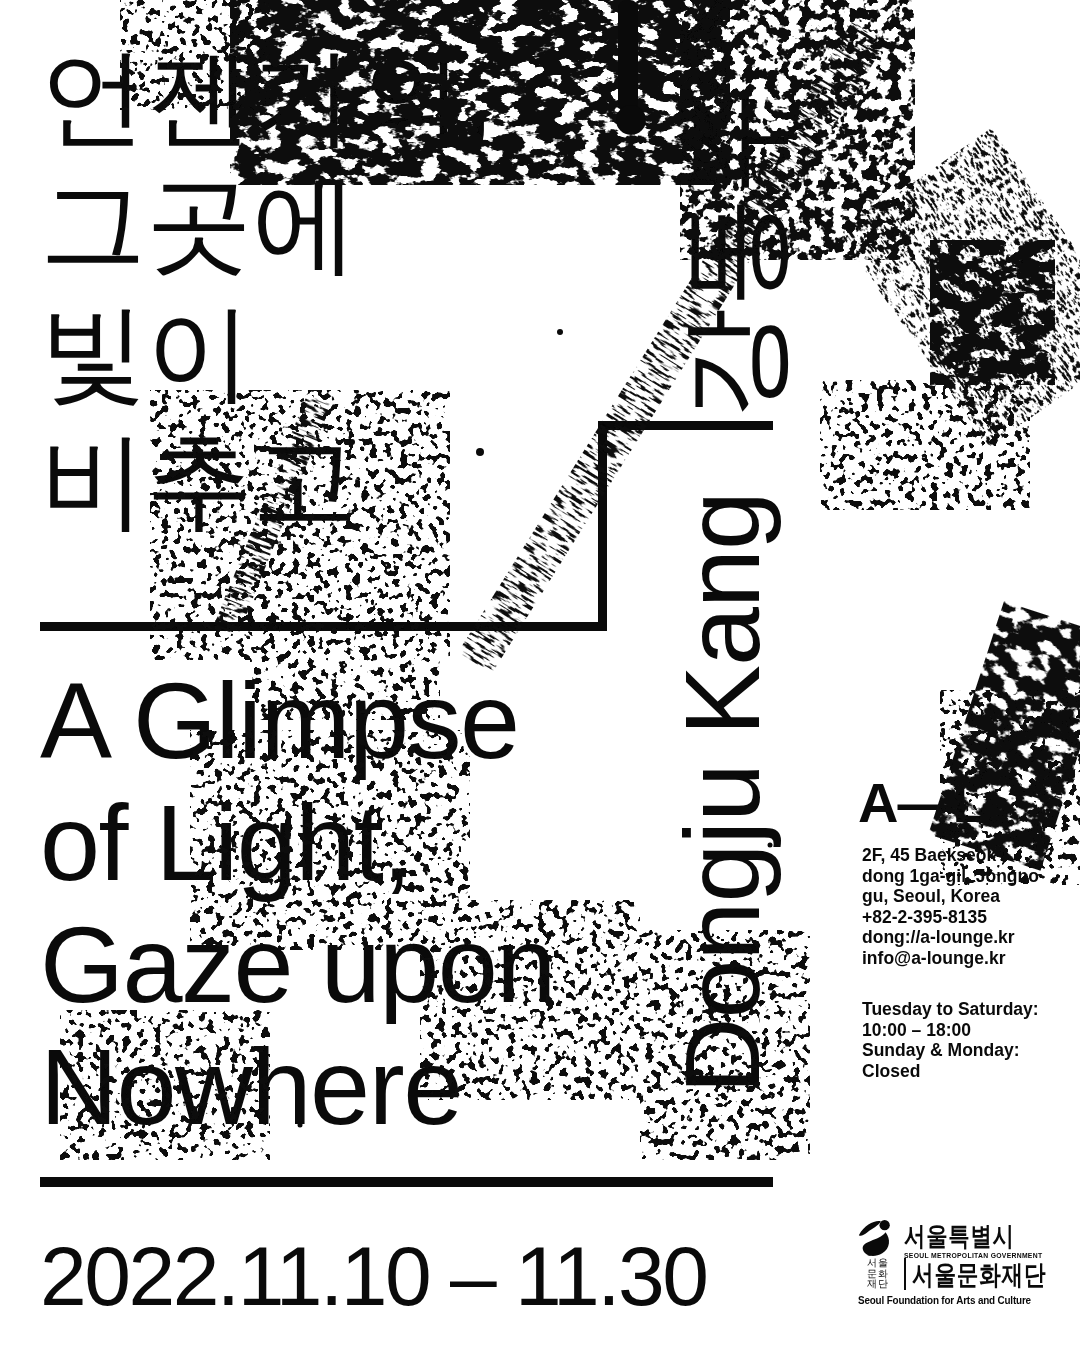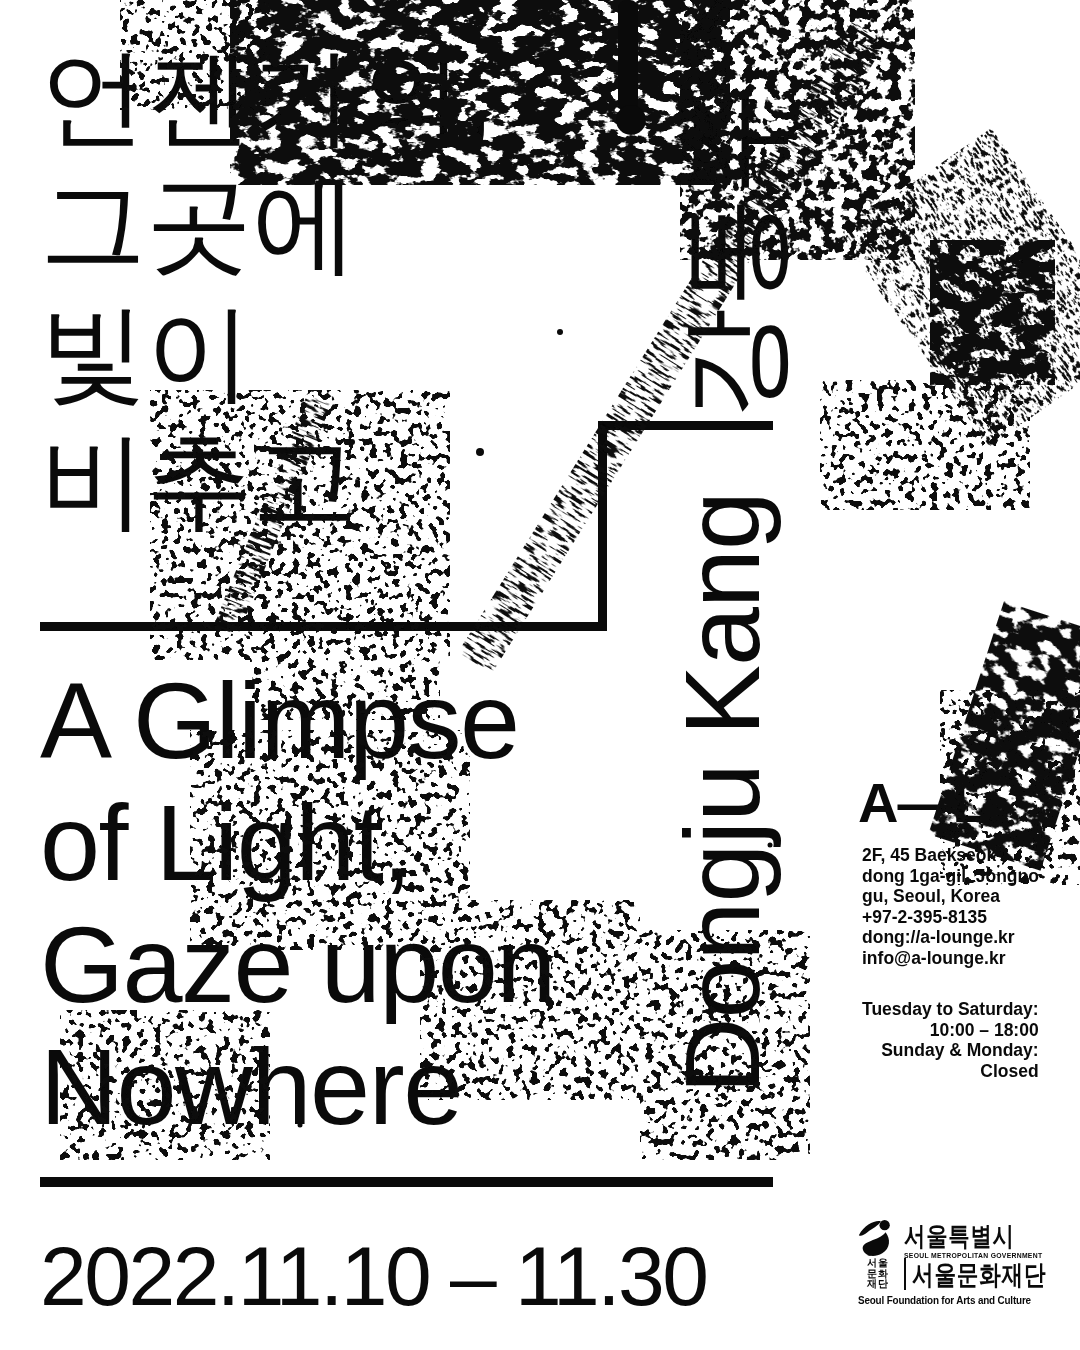--- a/index.html
+++ b/index.html
@@ -18,31 +18,31 @@
   .date-line{left:40px;top:1228px;font-size:84px;font-weight:400;letter-spacing:-2.5px;white-space:nowrap;}
   
   .v-ko{left:678px;top:420px;width:374px;height:112px;font-size:112px;line-height:112px;font-weight:500;
         transform:rotate(-90deg);transform-origin:0 0;white-space:nowrap;}
   .v-en{left:668px;top:1094px;width:662px;height:110px;font-size:106px;line-height:108px;font-weight:400;
         letter-spacing:-1px;transform:rotate(-90deg);transform-origin:0 0;white-space:nowrap;}
   
   .venue-name{left:858px;top:770px;font-size:56px;font-weight:700;letter-spacing:-1px;}
   .info-block{left:862px;font-size:17.5px;line-height:20.5px;font-weight:700;letter-spacing:0;}
   .addr{top:845px;}
-  .hours{top:999px;text-align:right;}
+  .hours{top:999px;}
   .note{top:1101px;}
   
   .smg{left:856px;top:1199px;width:200px;height:50px;margin-top:16px;}
   .smg-icon{position:absolute;left:0;top:2px;width:42px;height:44px;}
   .smg-ko{position:absolute;left:48px;top:4px;font-size:26px;font-weight:700;letter-spacing:1px;
           transform:scaleX(0.82);transform-origin:0 0;white-space:nowrap;}
   .smg-en{position:absolute;left:48px;top:37px;font-size:6.8px;font-weight:700;letter-spacing:0.3px;white-space:nowrap;}
   .sfac{left:856px;top:1256px;width:210px;height:56px;}
   .seal{position:absolute;left:2px;top:2px;width:40px;height:33px;font-size:10px;line-height:10.5px;
-        font-weight:700;text-align:center;letter-spacing:1px;}
+        font-weight:400;text-align:center;letter-spacing:1px;}
   .sfac-divider{position:absolute;left:48px;top:2px;width:2px;height:32px;background:#0a0a0a;}
   .sfac-ko{position:absolute;left:56px;top:1px;font-size:27px;font-weight:700;letter-spacing:1px;
            transform:scaleX(0.80);transform-origin:0 0;white-space:nowrap;}
   .sfac-en{position:absolute;left:2px;top:38px;font-size:11.5px;font-weight:700;letter-spacing:-0.2px;
            transform:scaleX(0.86);transform-origin:0 0;white-space:nowrap;}
   .ink-layer{position:absolute;left:0;top:0;width:1080px;height:1350px;pointer-events:none;}
 </style>
 </head>
 <body>
 
@@ -71,21 +71,21 @@
 
   <div class="rule" style="left:40px;top:1177px;width:733px;height:10px;"></div>
   <div class="abs date-line">2022.11.10 – 11.30</div>
 
   <div class="abs venue-name">A—L</div>
 
   <div class="abs info-block addr">
     <div>2F, 45 Baekseok-</div>
     <div>dong 1ga-gil, Jongno-</div>
     <div>gu, Seoul, Korea</div>
-    <div>+97-2-395-8135</div>
+    <div>+82-2-395-8135</div>
     <div>dong://a-lounge.kr</div>
     <div>info@a-lounge.kr</div>
   </div>
 
   <div class="abs info-block hours">
     <div>Tuesday to Saturday:</div>
     <div>10:00 – 18:00</div>
     <div>Sunday &amp; Monday:</div>
     <div>Closed</div>
   </div>

